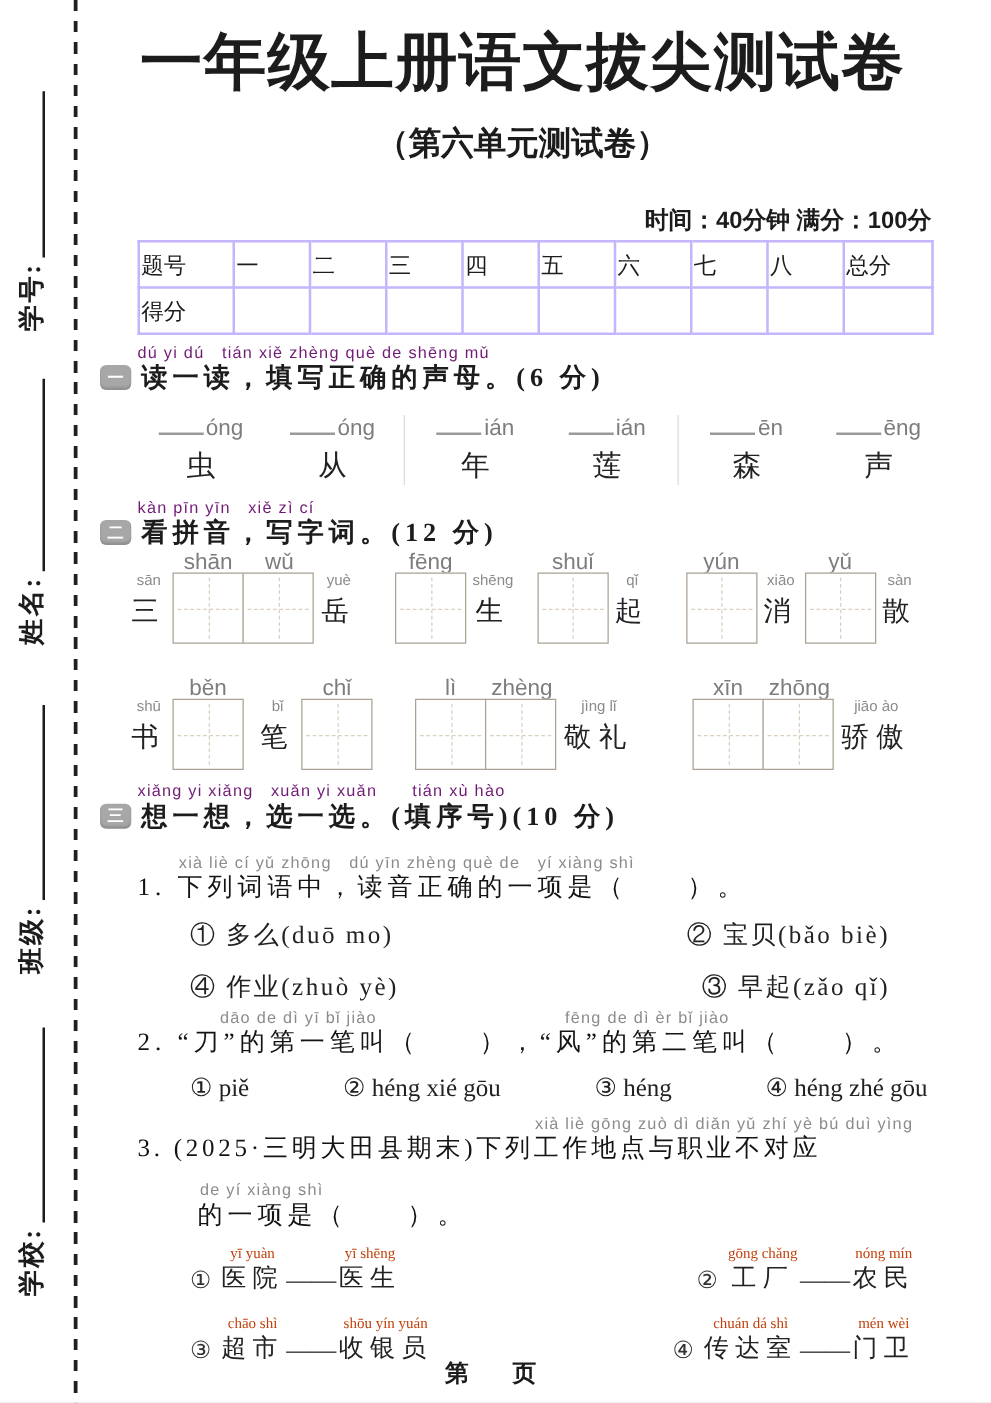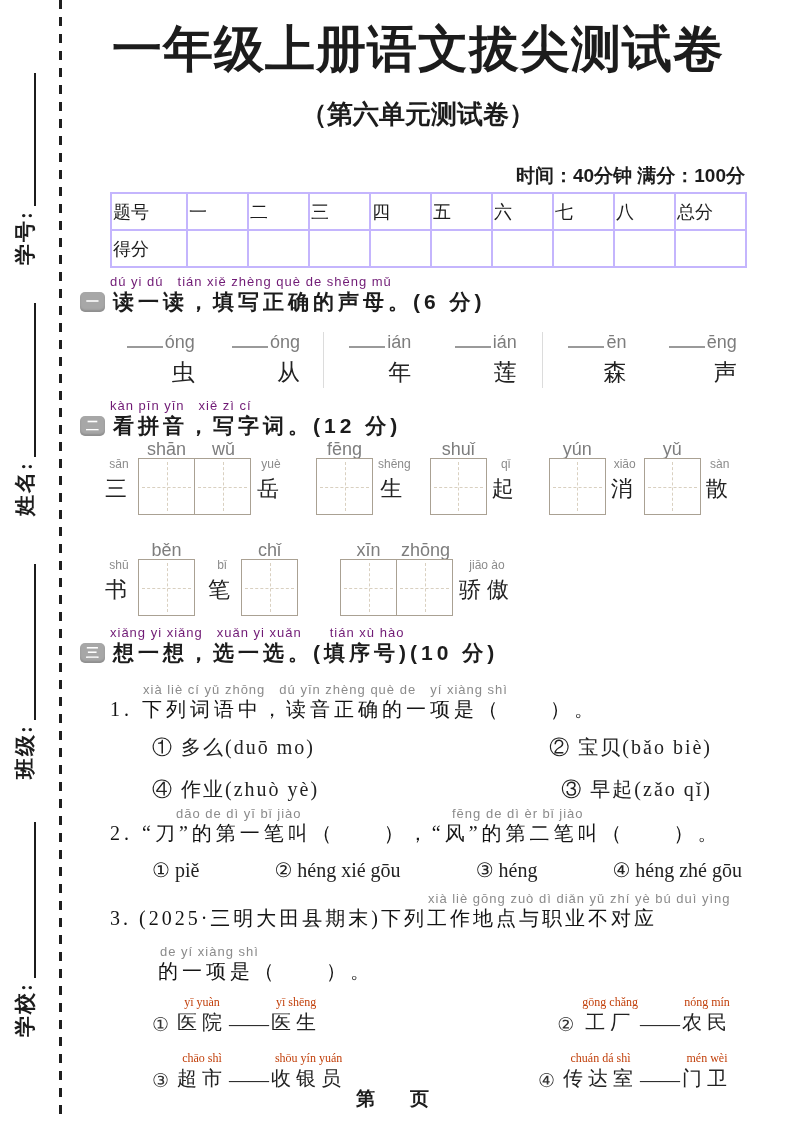--- a/index.html
+++ b/index.html
@@ -26,26 +26,26 @@
   .score-table{position:absolute;left:110px;top:192px;border-collapse:collapse;table-layout:fixed;}
   .score-table td{border:2px solid #c4b5fd;height:33px;text-align:left;vertical-align:middle;
     font-size:18px;font-family:"Liberation Serif",serif;}
 
   
   .sec-pinyin{position:absolute;font-size:13px;color:#701a75;letter-spacing:1px;white-space:pre;}
   .sec-head{position:absolute;display:flex;align-items:center;}
   .sec-icon{width:25px;height:20px;background:#a7a7a7;border-radius:5px;color:#ffffff;
     font-size:13px;font-weight:bold;display:flex;align-items:center;justify-content:center;
     box-shadow:inset 0 -2px 2px rgba(0,0,0,.15);margin-right:8px;}
-  .sec-title{font-size:21px;font-weight:bold;letter-spacing:4px;font-family:Liberation Sans, sans-serif;}
+  .sec-title{font-size:21px;font-weight:bold;letter-spacing:4px;font-family:Liberation Serif, serif;}
 
   
   .s1-row{position:absolute;left:108px;top:332px;width:650px;display:flex;align-items:flex-start;}
   .s1-group{display:flex;flex:1;justify-content:space-around;}
-  .s1-item{text-align:right;}
+  .s1-item{text-align:center;}
   .s1-top{font-size:18px;color:#7d7d7d;white-space:nowrap;}
   .s1-blank{display:inline-block;width:36px;border-bottom:2px solid #9a9a9a;height:14px;margin-right:2px;}
   .s1-char{margin-top:4px;font-size:23px;font-family:"Liberation Serif",serif;color:#222;}
   .s1-div{width:1px;background:#dcdcdc;align-self:stretch;margin:0 4px;}
 
   
   .s2-row{position:absolute;display:flex;align-items:flex-start;}
   .s2-group{display:flex;align-items:flex-start;}
   .boxcol{display:flex;flex-direction:column;}
   .py-row{display:flex;}
@@ -293,20 +293,36 @@
       </div>
       <div class="boxcol">
         <div class="py-row">
             <span class="bpy">chǐ</span>
           </div>
         <div class="box-row">
             <div class="tian"></div>
           </div>
       </div>
     </div>
+    <div class="s2-group" style="margin-left:34px;">
+      <div class="boxcol">
+        <div class="py-row">
+          <span class="bpy">lì</span>
+          <span class="bpy">zhèng</span>
+        </div>
+        <div class="box-row">
+          <div class="tian"></div>
+          <div class="tian"></div>
+        </div>
+      </div>
+      <div class="s2-side">
+        <span class="spy">jìng lǐ</span>
+        <span class="sch">敬礼</span>
+      </div>
+    </div>
     <div class="s2-group" style="margin-left:42px;">
       <div class="boxcol">
         <div class="py-row">
           <span class="bpy">xīn</span>
           <span class="bpy">zhōng</span>
         </div>
         <div class="box-row">
           <div class="tian"></div>
           <div class="tian"></div>
         </div>

